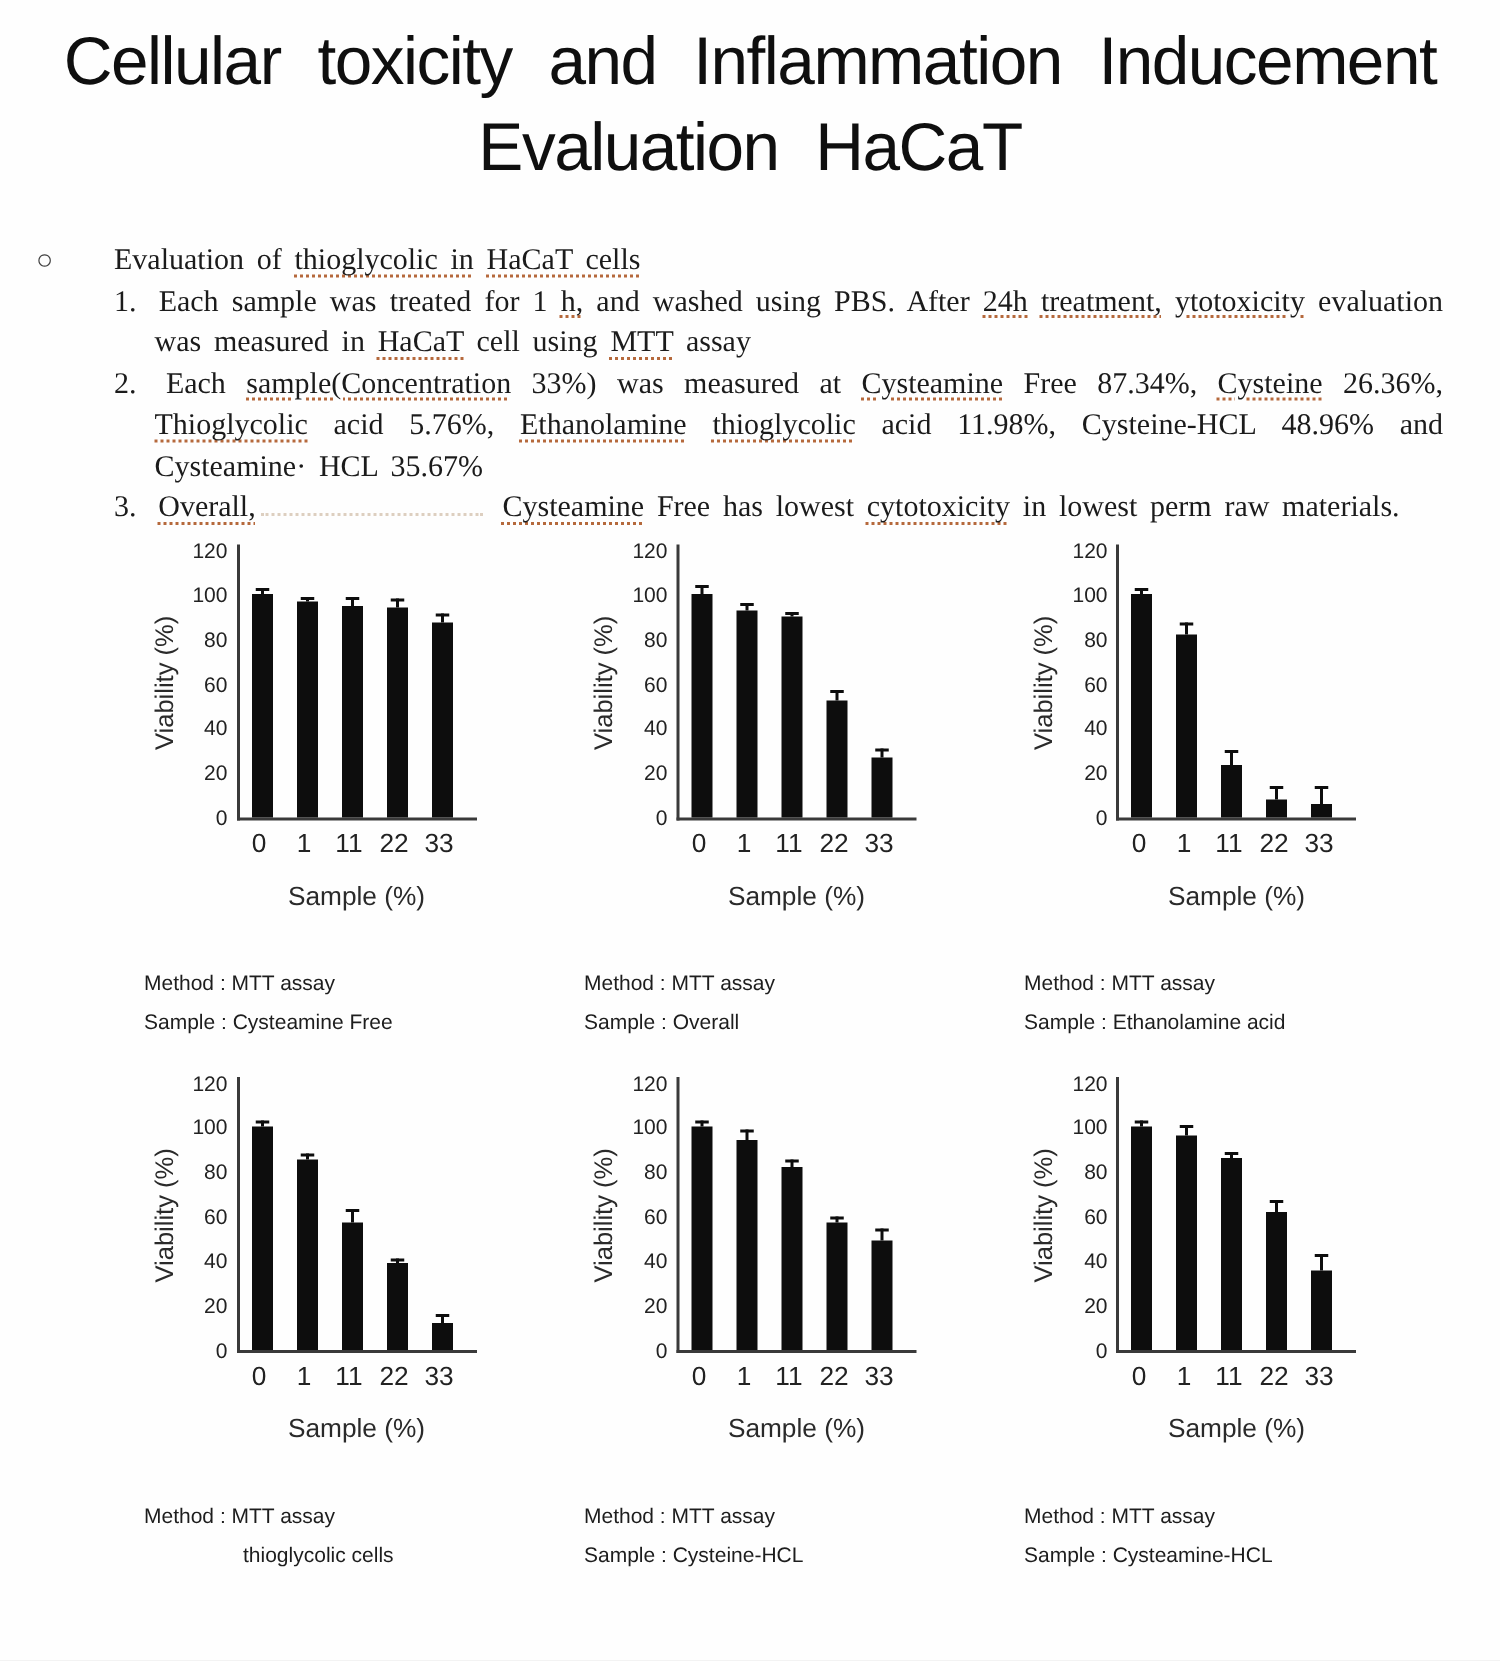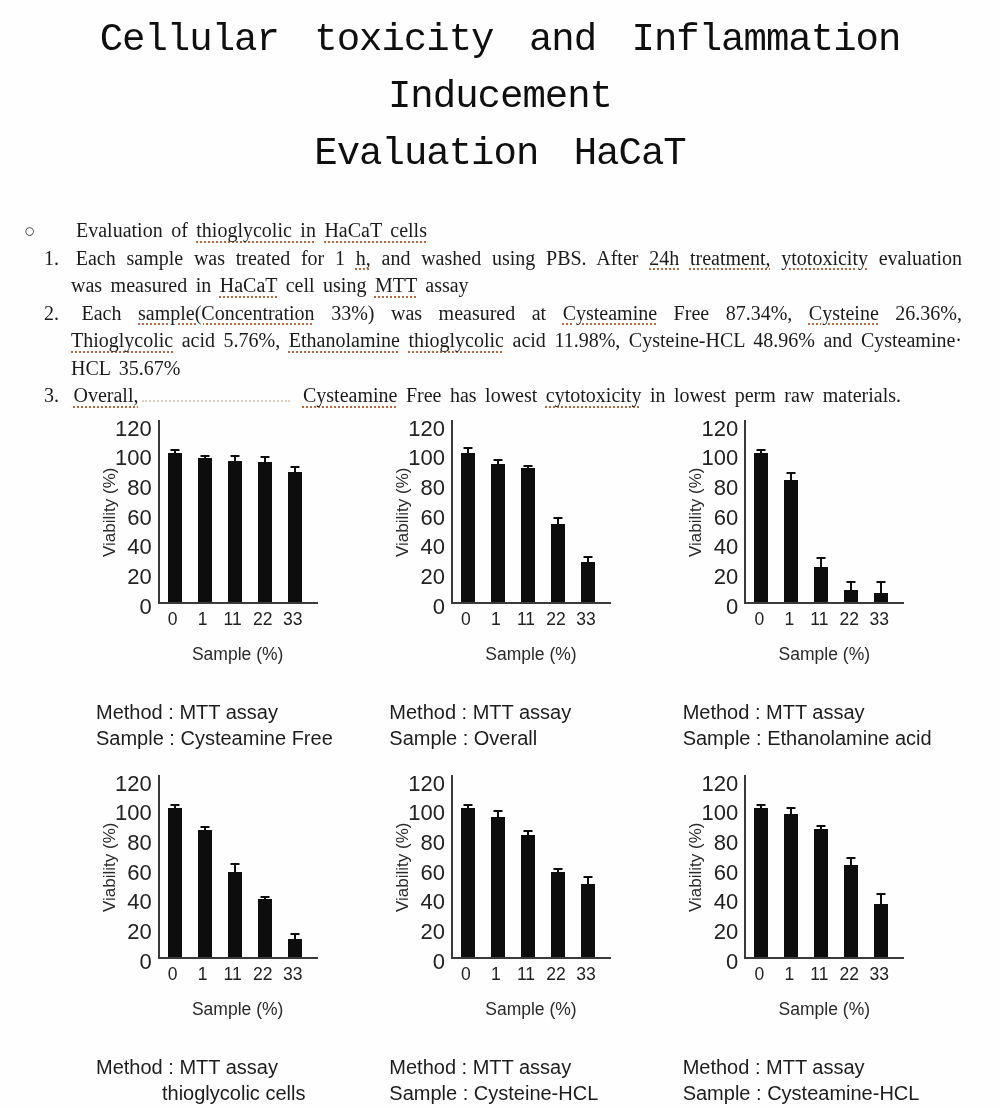--- a/index.html
+++ b/index.html
@@ -3,32 +3,32 @@
 <meta charset="utf-8">
 <style>
   html,body{margin:0;padding:0;background:#e9e9e9;}
   .page{
     position:relative;width:1000px;min-height:1107px;margin:0 auto;
     background:#fefefe;color:#161616;overflow:hidden;
     font-family:"Liberation Serif", serif;
   }
   
   .title{
-    margin-top:12px;text-align:center;font-family:Liberation Mono, monospace;
-    font-size:39px;line-height:57px;font-weight:400;color:#0f0f0f;
+    margin-top:12px;text-align:center;font-family:Liberation Sans, sans-serif;
+    font-size:45px;line-height:57px;font-weight:400;color:#0f0f0f;
     letter-spacing:-1px;word-spacing:13px;
   }
   
   .doc{
     margin:34px 38px 0 12px;font-size:20px;line-height:27.5px;
     text-align:justify;word-spacing:3.5px;color:#1b1b1b;
   }
   .heading{position:relative;margin:0 0 0 64px;}
   .bullet{position:absolute;left:-52px;top:0;font-size:19px;color:#444;}
-  .item{margin:0 0 0 32px;padding-left:27px;text-indent:-27px;}
+  .item{margin:0 0 0 64px;padding-left:27px;text-indent:-27px;}
   .num{margin-right:6px;}
   .sq{
     text-decoration-line:underline;text-decoration-style:dotted;
     text-decoration-color:#b5693c;text-decoration-thickness:1.5px;
     text-underline-offset:4px;
   }
   .erased{
     display:inline-block;width:148px;height:13px;vertical-align:baseline;
     border-bottom:2px dotted #ddcfc0;margin:0 4px;
   }
@@ -38,38 +38,38 @@
     width:880px;margin:10px 0 0 62px;
   }
   .charts-row.second{margin-top:24px;}
   .chart-cell{display:flex;flex-direction:column;align-items:center;}
   .chart{display:flex;align-items:flex-start;font-family:"Liberation Sans", sans-serif;color:#222;}
   .ylab{
     height:184px;display:flex;align-items:center;justify-content:center;
     writing-mode:vertical-rl;transform:rotate(180deg);
     font-size:17px;color:#2a2a2a;margin-right:2px;
   }
-  .yticks{position:relative;width:36px;height:184px;font-size:22px;}
+  .yticks{position:relative;width:36px;height:184px;font-size:14px;}
   .ytick{position:absolute;right:6px;color:#222;}
   .plotcol{display:flex;flex-direction:column;}
   .plot{
     position:relative;display:flex;align-items:flex-end;
     width:160px;height:184px;box-sizing:border-box;
     border-left:2.5px solid #3a3a3a;border-bottom:2.5px solid #3a3a3a;
   }
   .slot{position:relative;width:30px;height:100%;display:flex;align-items:flex-end;justify-content:center;}
   .bar{width:14px;background:#0d0d0d;}
   .err{position:absolute;left:50%;transform:translateX(-50%);width:2px;background:#0d0d0d;}
   .errcap{position:absolute;top:0;left:50%;transform:translateX(-50%);width:9px;height:2px;background:#0d0d0d;}
   .xlabels{display:flex;width:160px;margin-top:5px;font-size:17.5px;color:#222;}
   .xlab{width:30px;text-align:center;}
   .xtitle{width:160px;text-align:center;margin-top:14px;font-size:17.5px;color:#2a2a2a;}
   .caption{
     align-self:flex-start;margin:34px 0 0 34px;
-    font-family:"Liberation Sans", sans-serif;font-size:20px;line-height:26px;color:#1d1d1d;
+    font-family:"Liberation Sans", sans-serif;font-size:14px;line-height:26px;color:#1d1d1d;
   }
   .cap-indent{padding-left:66px;}
 </style>
 </head>
 <body>
 
 <div class="page">
 
   <div class="title">
     <div>Cellular toxicity and Inflammation Inducement</div>

